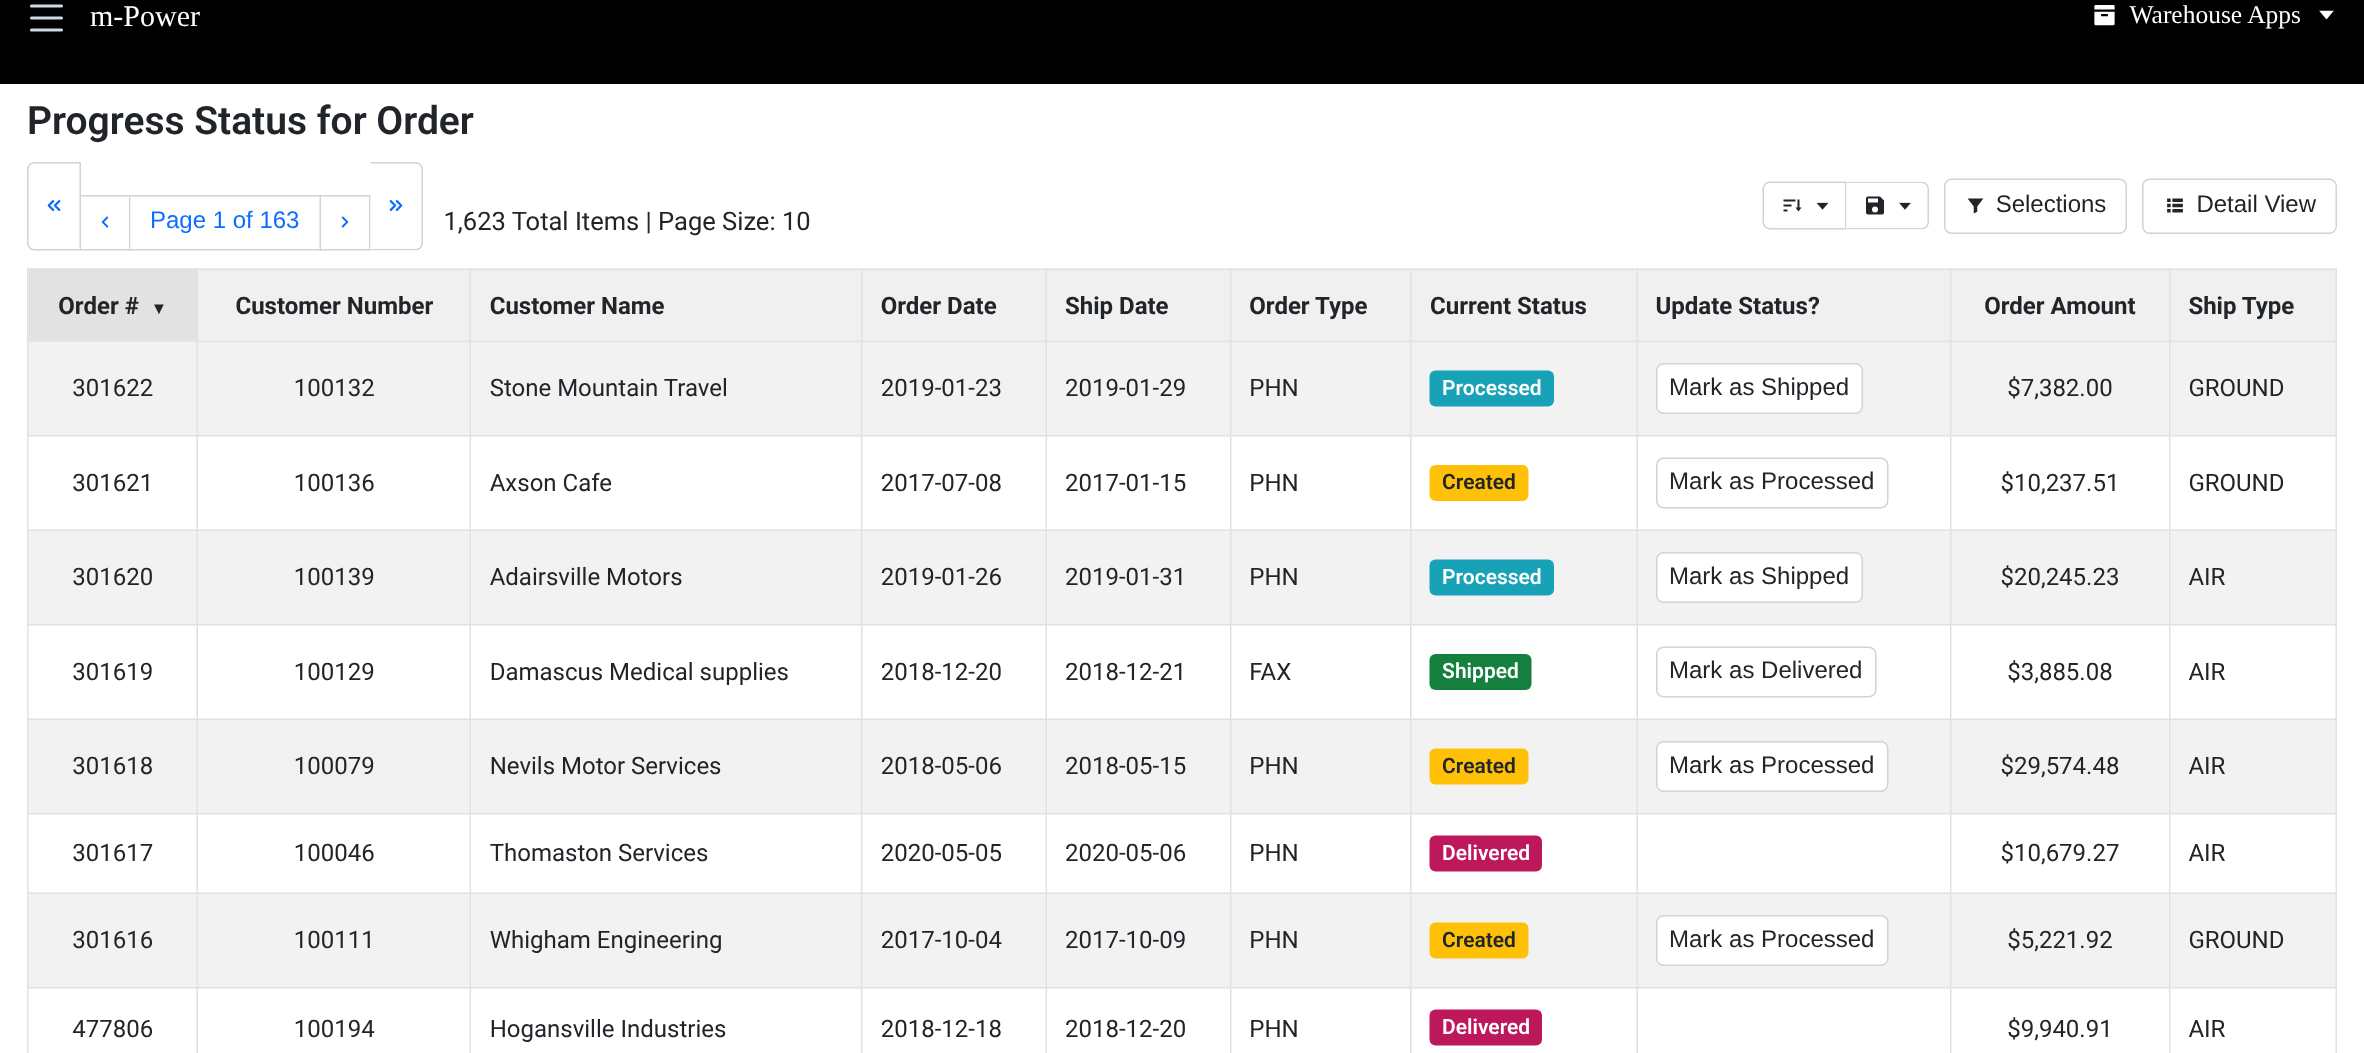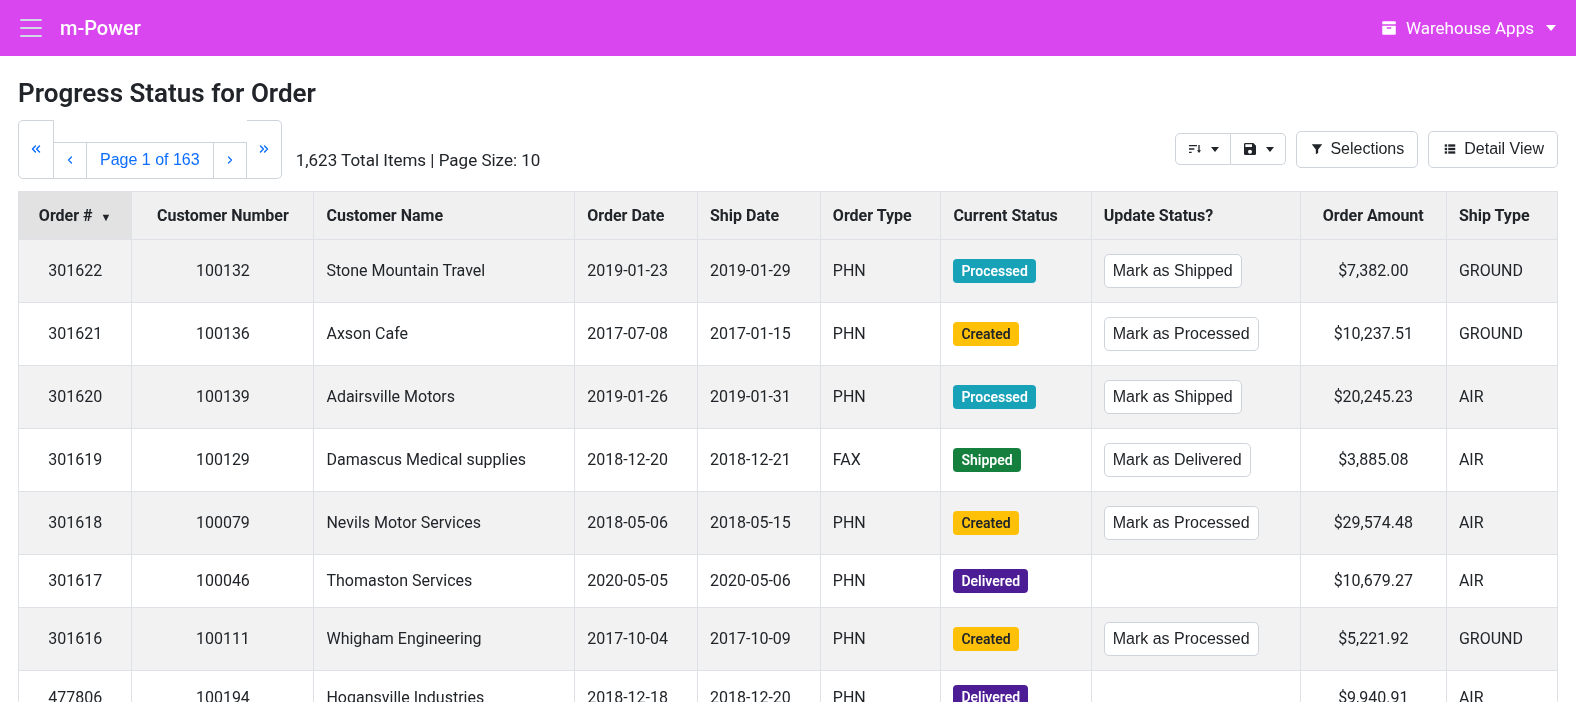--- a/index.html
+++ b/index.html
@@ -1,36 +1,37 @@
 <!DOCTYPE html>
 <html><head>
 <meta charset="utf-8">
 <style>
 * { box-sizing: border-box; margin: 0; padding: 0; }
 body { font-family: "Segoe UI", -apple-system, BlinkMacSystemFont, Roboto, Arial, sans-serif; font-size: 16px; color: #212529; background: #fff; }
 
 
 .header-bar {
-  background: #d946ef;
+  background: #000000;
   color: #fff;
   height: 56px;
   display: flex;
-  align-items: center;
+  align-items: flex-start;
   padding: 0 20px;
   justify-content: space-between;
+  font-family: Liberation Serif, serif;
 }
 .header-left { display: flex; align-items: center; gap: 18px; }
 .hamburger-icon { width: 22px; height: 18px; display: flex; flex-direction: column; justify-content: space-between; cursor: pointer; }
 .hamburger-icon span { display: block; height: 2px; background: #d0dae4; border-radius: 1px; }
 .brand { font-size: 20px; font-weight: 500; color: #fff; }
 .header-right { display: flex; align-items: center; gap: 8px; cursor: pointer; font-size: 17px; }
 .header-right svg.caret { margin-left: 4px; }
 
 
-.page-title { font-size: 26px; font-weight: 600; padding: 22px 18px 12px 18px; }
+.page-title { font-size: 26px; font-weight: 600; padding: 10px 18px 12px 18px; }
 
 
 .toolbar { display: flex; align-items: center; padding: 0 18px 12px 18px; justify-content: space-between; }
 .toolbar-left { display: flex; align-items: center; gap: 14px; }
 .toolbar-right { display: flex; align-items: center; gap: 10px; }
 
 .btn-group { display: inline-flex; }
 .btn-group .btn + .btn { border-left: none; }
 .btn-group .btn:first-child { border-radius: 5px 0 0 5px; }
 .btn-group .btn:last-child { border-radius: 0 5px 5px 0; }
@@ -78,21 +79,21 @@
   padding: 3px 8px;
   font-size: 14px;
   font-weight: 600;
   color: #fff;
   border-radius: 4px;
   line-height: 1.3;
 }
 .badge.teal { background: #17a2b8; }
 .badge.yellow { background: #ffc107; color: #212529; }
 .badge.red { background: #15803d; }
-.badge.green { background: #4c1d95; }
+.badge.green { background: #be185d; }
 
 
 .table-btn {
   display: inline-block;
   background: #fff;
   border: 1px solid #ced4da;
   padding: 7px 8px;
   font-size: 16px;
   border-radius: 5px;
   cursor: pointer;

